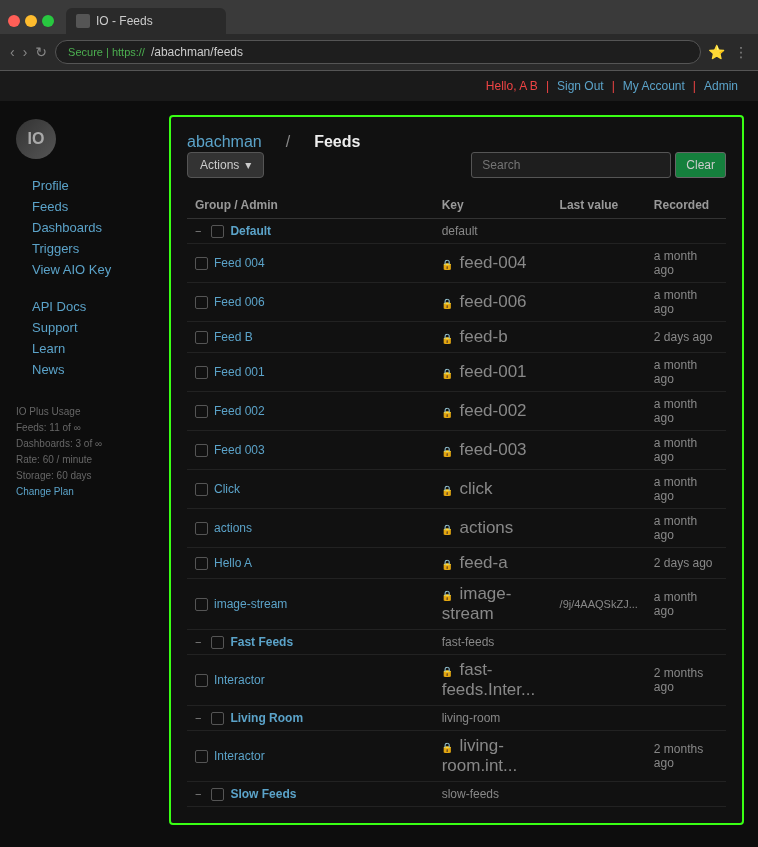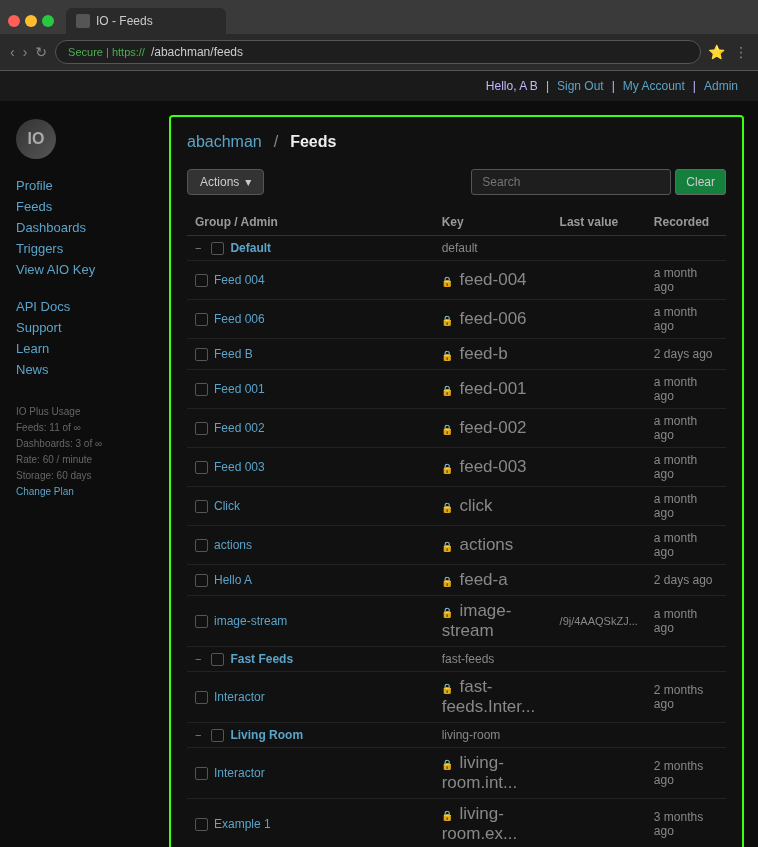--- a/index.html
+++ b/index.html
@@ -78,21 +78,21 @@
       flex-shrink: 0;
     }
     .sidebar-logo {
       width: 40px; height: 40px;
       background: linear-gradient(135deg, #333 0%, #555 100%);
       border-radius: 50%;
       margin: 8px 16px 16px 16px;
       display: flex; align-items: center; justify-content: center;
       font-weight: bold; color: #aaa; font-size: 16px;
     }
-    .sidebar-nav { padding: 0 16px; }
+    .sidebar-nav { padding: 0 32px; }
     .sidebar-nav a {
       display: block;
       color: #5ba3c9;
       text-decoration: none;
       font-size: 13px;
       padding: 3px 0;
       cursor: pointer;
     }
     .sidebar-divider { height: 16px; }
     .sidebar-usage {
@@ -114,37 +114,37 @@
     .top-header {
       background: #1a1a1a;
       padding: 8px 20px;
       display: flex;
       justify-content: flex-end;
       align-items: center;
       gap: 8px;
       font-size: 12px;
       color: #888;
     }
-    .top-header span { color: #c4b5fd; }
+    .top-header span { color: #ef4444; }
     .top-header a { color: #5ba3c9; text-decoration: none; cursor: pointer; }
 
     
     .feeds-panel {
       border: 2px solid #39ff14;
       border-radius: 4px;
       background: #111;
       padding: 16px;
       margin: 4px;
     }
 
     .feeds-header {
       display: flex;
       align-items: flex-start;
-      margin-bottom: 18px;
-      gap: 8px;
+      margin-bottom: 1px;
+      gap: 20px;
     }
     .breadcrumb-user { color: #5ba3c9; font-size: 16px; cursor: pointer; }
     .breadcrumb-sep { color: #888; font-size: 16px; margin: 0 4px; }
     .breadcrumb-page { color: #eee; font-size: 16px; font-weight: 600; }
 
     .feeds-toolbar {
       display: flex;
       align-items: center;
       justify-content: space-between;
       margin-bottom: 14px;
@@ -528,34 +528,20 @@
             <span class="feed-name">Interactor</span>
           </div>
         </td>
         <td>
           <span class="lock-icon">🔒</span>
           <span class="feed-key">living-room.int...</span>
         </td>
         <td style="color:#888;font-size:11px;"></td>
         <td class="feed-recorded">2 months ago</td>
       </tr>
-            <tr>
-        <td class="indent">
-          <div class="checkbox-cell">
-            <div class="cb"></div>
-            <span class="feed-name">Example 1</span>
-          </div>
-        </td>
-        <td>
-          <span class="lock-icon">🔒</span>
-          <span class="feed-key">living-room.ex...</span>
-        </td>
-        <td style="color:#888;font-size:11px;"></td>
-        <td class="feed-recorded">3 months ago</td>
-      </tr>
             <tr class="group-row">
       <td>
         <div class="checkbox-cell">
           <span class="collapse-btn">−</span>
           <div class="cb"></div>
           <span class="group-name">Slow Feeds</span>
         </div>
       </td>
       <td class="group-key-cell">slow-feeds</td>
       <td></td>

